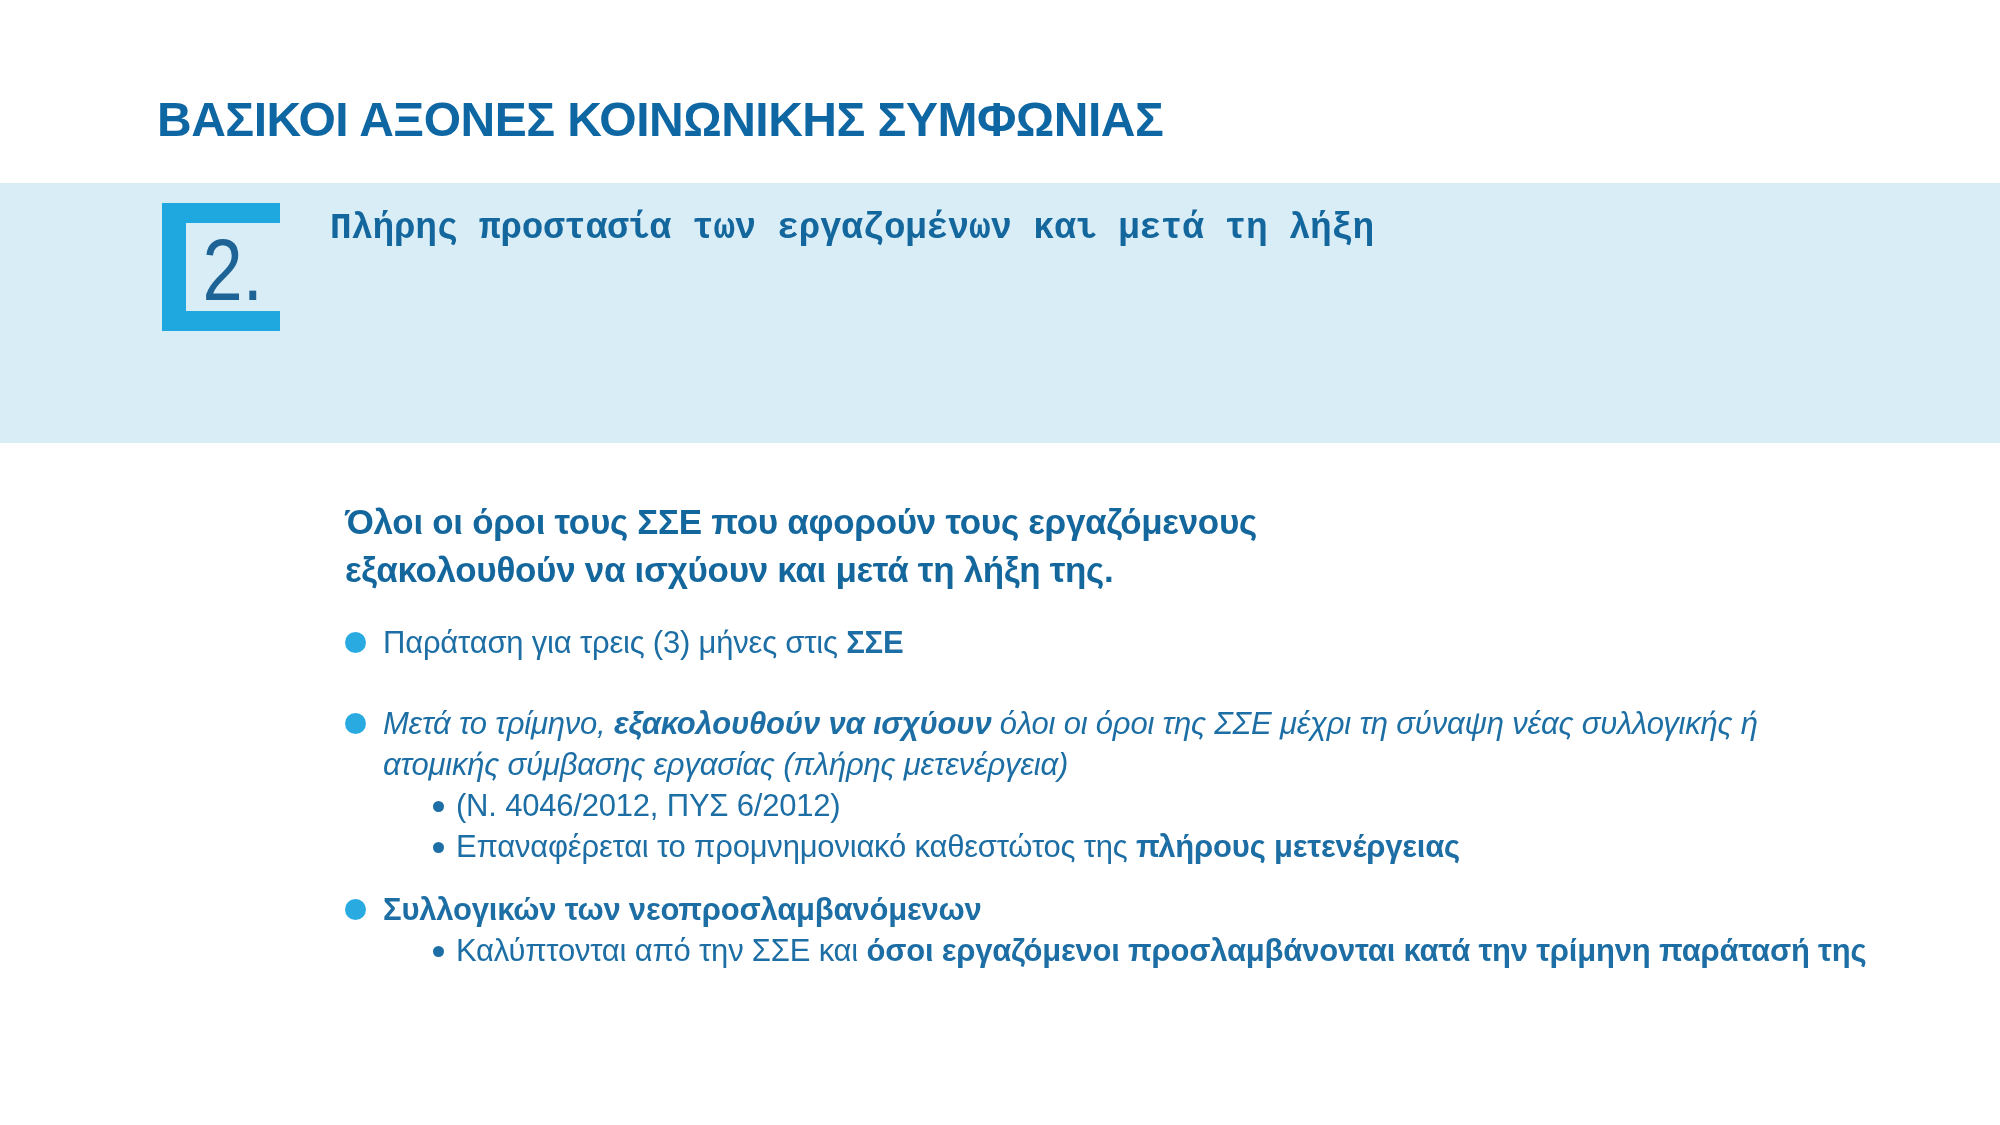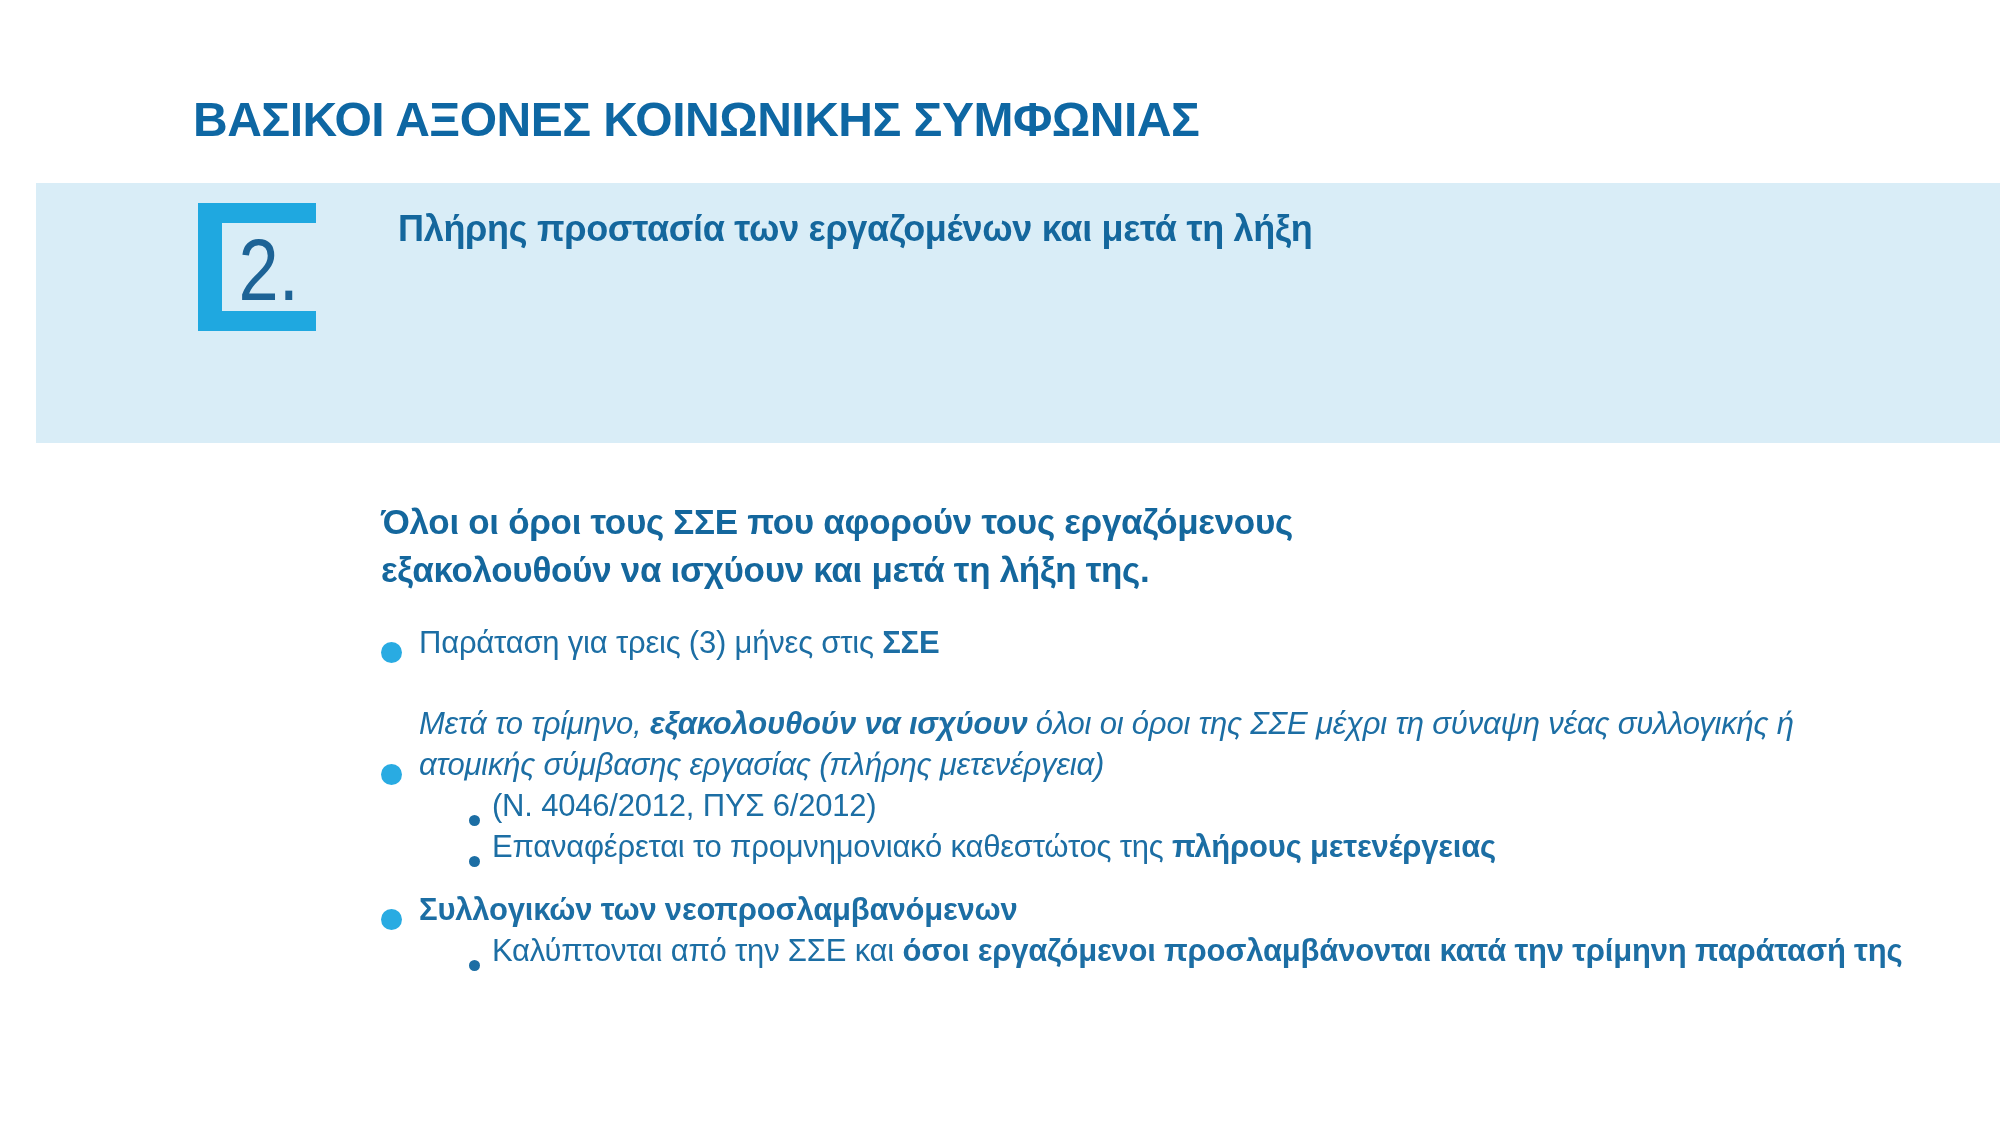--- a/index.html
+++ b/index.html
@@ -2,21 +2,21 @@
 <html><head>
 <meta charset="utf-8">
 <style>
   html, body { margin: 0; padding: 0; }
   body {
     width: 2000px; height: 1125px;
     background: #ffffff;
     font-family: "Liberation Sans", sans-serif;
     overflow: hidden; position: relative;
   }
-  .slide { position: absolute; inset: 0; margin-left: 36px; }
+  .slide { position: absolute; inset: 0; }
 
   
   .slide-title {
     position: absolute; left: 157px; top: 92px;
     margin: 0;
     font-size: 48px; font-weight: bold; letter-spacing: -0.5px;
     color: #0e67a3;
     white-space: nowrap;
   }
 
@@ -34,21 +34,21 @@
     border-bottom: 20px solid #1fa8e0;
     box-sizing: border-box;
     display: flex; align-items: center; justify-content: center;
   }
   .badge-num {
     font-size: 88px; line-height: 88px; font-weight: 400;
     color: #1d6396;
     transform: scaleX(0.82);
     padding-top: 6px;
   }
-  .banner-text { position: absolute; left: 362px; top: 22px; right: 40px; }
+  .banner-text { position: absolute; left: 330px; top: 22px; right: 40px; font-family: Liberation Mono, monospace; }
   .banner-heading {
     margin: 0;
     font-size: 36px; font-weight: bold; line-height: 48px;
     letter-spacing: -0.3px;
     color: #14679d;
   }
   .banner-desc {
     margin: 10px 0 0 0;
     font-size: 31px; font-weight: 400; line-height: 44px;
     letter-spacing: -0.2px;
@@ -63,21 +63,21 @@
     font-size: 35px; font-weight: bold; line-height: 48px;
     letter-spacing: -0.3px;
     color: #14679d;
   }
 
   .bullets {
     position: absolute; left: 345px; top: 622px; right: 30px;
     font-size: 31px; line-height: 41px; letter-spacing: -0.2px;
     color: #1c6ea4;
   }
-  .row { display: flex; align-items: flex-end; }
+  .row { display: flex; align-items: flex-start; }
   .row .rt { flex: 1; min-width: 0; }
   .dot1 {
     flex: none; width: 21px; height: 21px; border-radius: 50%;
     background: #29abe2; margin: 10px 17px 0 0;
   }
   .lvl2 { margin-left: 88px; }
   .dot2 {
     flex: none; width: 11px; height: 11px; border-radius: 50%;
     background: #1c6ea4; margin: 16px 12px 0 0;
   }

